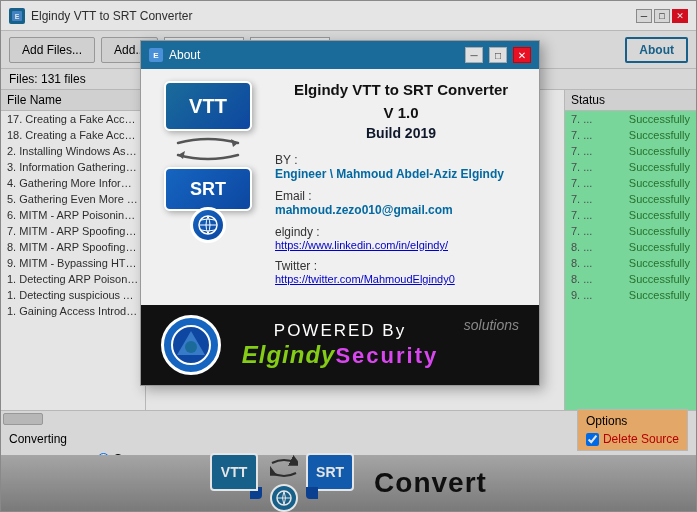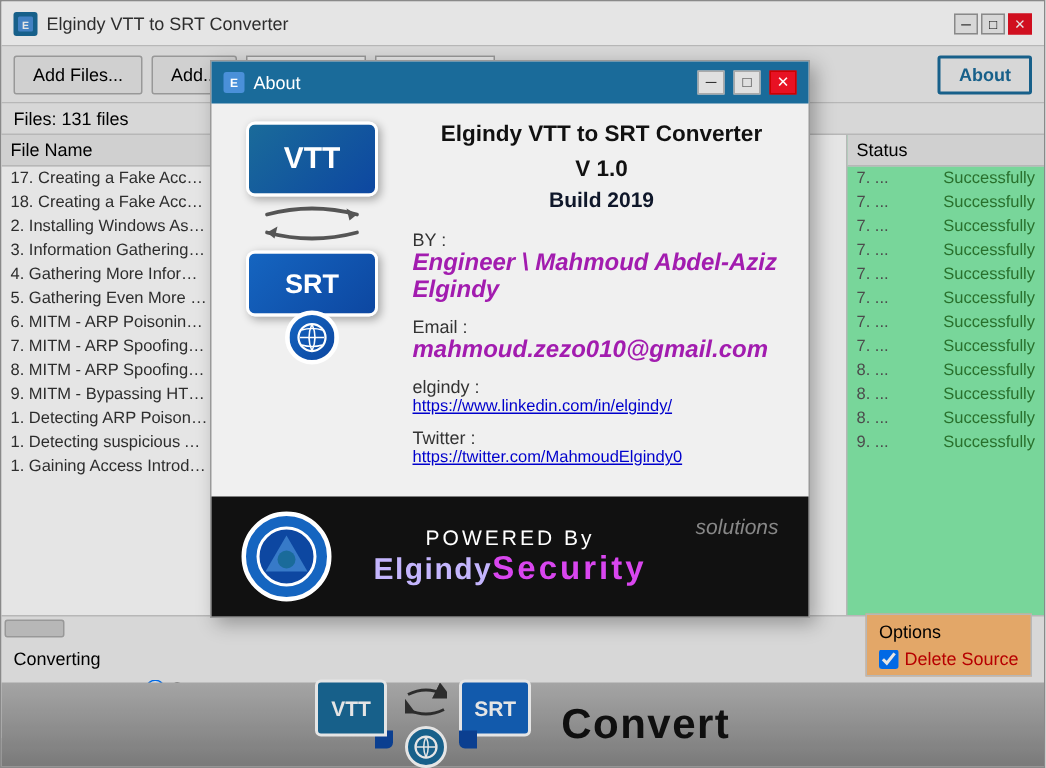--- a/index.html
+++ b/index.html
@@ -339,24 +339,23 @@
       font-size: 12px;
       flex-direction: column;
     }
     .about-field-label {
       width: 65px;
       color: #333;
       flex-shrink: 0;
       font-weight: normal;
     }
     .about-field-value {
-      color: #a21caf;
+      color: #0369a1;
       font-weight: bold;
-      font-size: 16px;
-      font-style: italic;
+      font-size: 12px;
     }
     .about-link {
       color: #0000cc;
       text-decoration: underline;
       cursor: pointer;
       font-size: 11px;
     }
     .about-footer {
       background: #111;
       height: 80px;
@@ -387,28 +386,29 @@
       border-radius: 50%;
       border: 2px solid #fff;
     }
     .footer-text-area {
       display: flex;
       flex-direction: column;
       align-items: center;
     }
     .powered-by {
       color: #ffffff;
-      font-size: 14px;
+      font-size: 17px;
       letter-spacing: 2px;
     }
     .elgindy-text {
-      color: #c4b5fd;
-      font-size: 20px;
+      color: #84cc16;
+      font-size: 24px;
       font-weight: 900;
       letter-spacing: 1px;
+      font-style: italic;
     }
     .security-text {
       color: #d946ef;
       font-size: 22px;
       font-weight: 900;
       letter-spacing: 2px;
     }
     .solutions-text {
       position: absolute;
       right: 20px;

